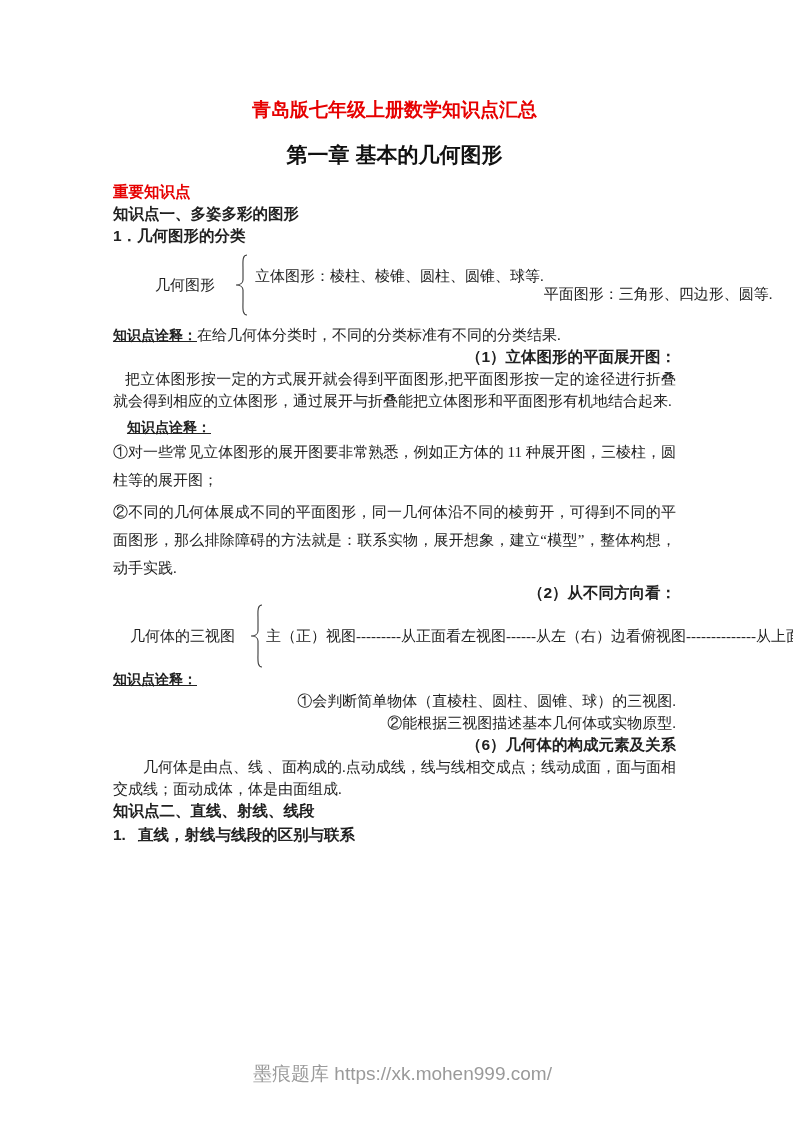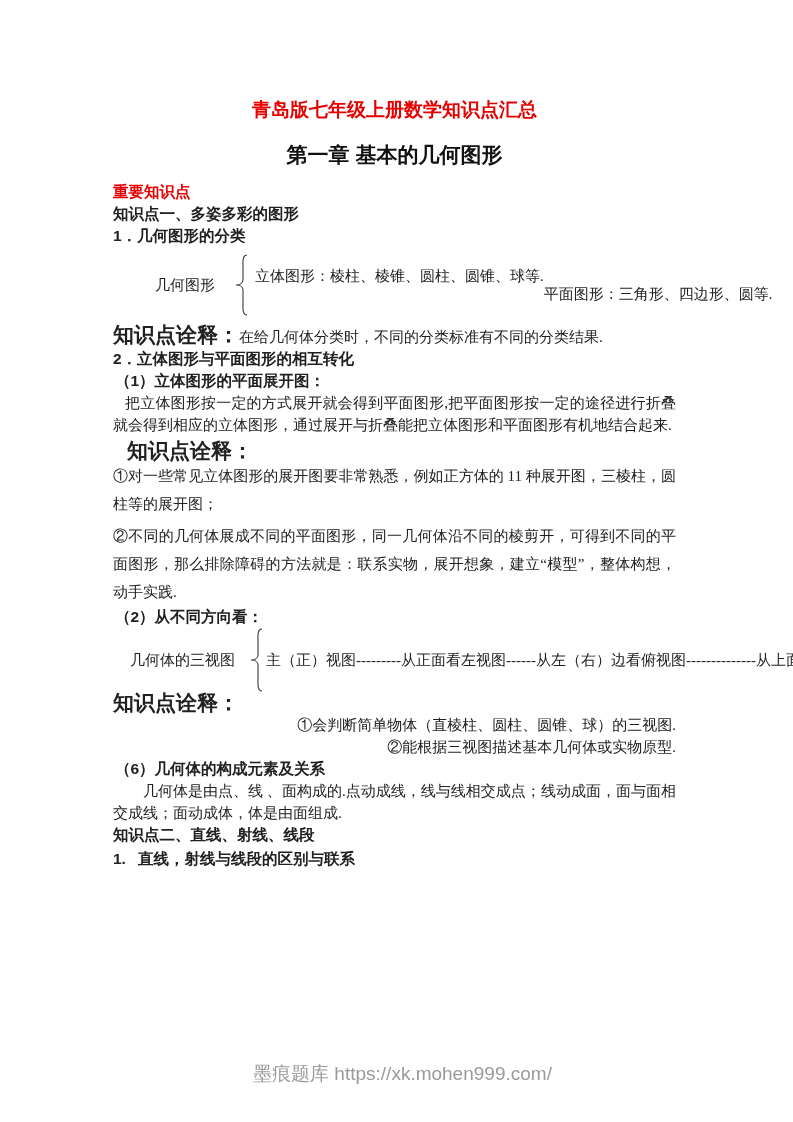--- a/index.html
+++ b/index.html
@@ -24,23 +24,23 @@
     font-size:19px;line-height:28px;color:var(--accent-red);
   }
   .chapter-title{
     margin-top:16px;text-align:center;
     font-family:"Liberation Sans", sans-serif;font-weight:bold;
     font-size:21px;line-height:30px;color:#111;
   }
   .lbl-important{margin-top:11px;font-size:15.5px;line-height:22px;color:var(--accent-red);}
   .kp-heading{font-size:15.5px;line-height:22px;}
   .num-heading{font-size:15.5px;line-height:22px;}
-  .sub-heading{font-size:15.5px;line-height:22px;margin-left:2px;}
+  .sub-heading{font-size:15.5px;line-height:22px;margin-left:2px;text-align:right;}
   .note-line{line-height:22px;}
-  .note-label{font-size:21px;}
+  .note-label{font-size:14px;text-decoration:underline;}
   .note-label-indent{margin-left:14px;}
   .para{text-align:justify;line-height:22px;}
   .para-indent{text-indent:12px;}
   .para-indent2{text-indent:2em;}
   .loose{line-height:28px;margin-top:0;}
   .mt4{margin-top:4px;}
   .brace-row{display:flex;align-items:center;margin-top:7px;margin-bottom:8px;}
   .brace-row2{display:flex;align-items:center;}
   .brace-label{white-space:nowrap;}
   .brace-svg{flex:0 0 auto;}
@@ -78,21 +78,20 @@
         <path d="M12 1 C7 1 8 8 8 15 L8 26 C8 29 5 31 1 31 C5 31 8 33 8 36 L8 47 C8 54 7 61 12 61" fill="none" stroke="#3a3a3a" stroke-width="1.1"></path>
       </svg>
       <div class="brace-items gap18" style="margin-left:6px;">
         <div>立体图形：棱柱、棱锥、圆柱、圆锥、球等.</div>
         <div>平面图形：三角形、四边形、圆等.</div>
       </div>
     </div>
 
     <div class="note-line"><span class="hei note-label">知识点诠释：</span><span>在给几何体分类时，不同的分类标准有不同的分类结果.</span></div>
 
-    <div class="num-heading hei">2．立体图形与平面图形的相互转化</div>
 
     <div class="sub-heading hei">（1）立体图形的平面展开图：</div>
 
     <div class="para para-indent">把立体图形按一定的方式展开就会得到平面图形,把平面图形按一定的途径进行折叠就会得到相应的立体图形，通过展开与折叠能把立体图形和平面图形有机地结合起来.</div>
 
     <div class="hei note-label note-label-indent mt4">知识点诠释：</div>
 
     <div class="para loose">①对一些常见立体图形的展开图要非常熟悉，例如正方体的 11 种展开图，三棱柱，圆柱等的展开图；</div>
 
     <div class="para loose mt4">②不同的几何体展成不同的平面图形，同一几何体沿不同的棱剪开，可得到不同的平面图形，那么排除障碍的方法就是：联系实物，展开想象，建立“模型”，整体构想，动手实践.</div>

